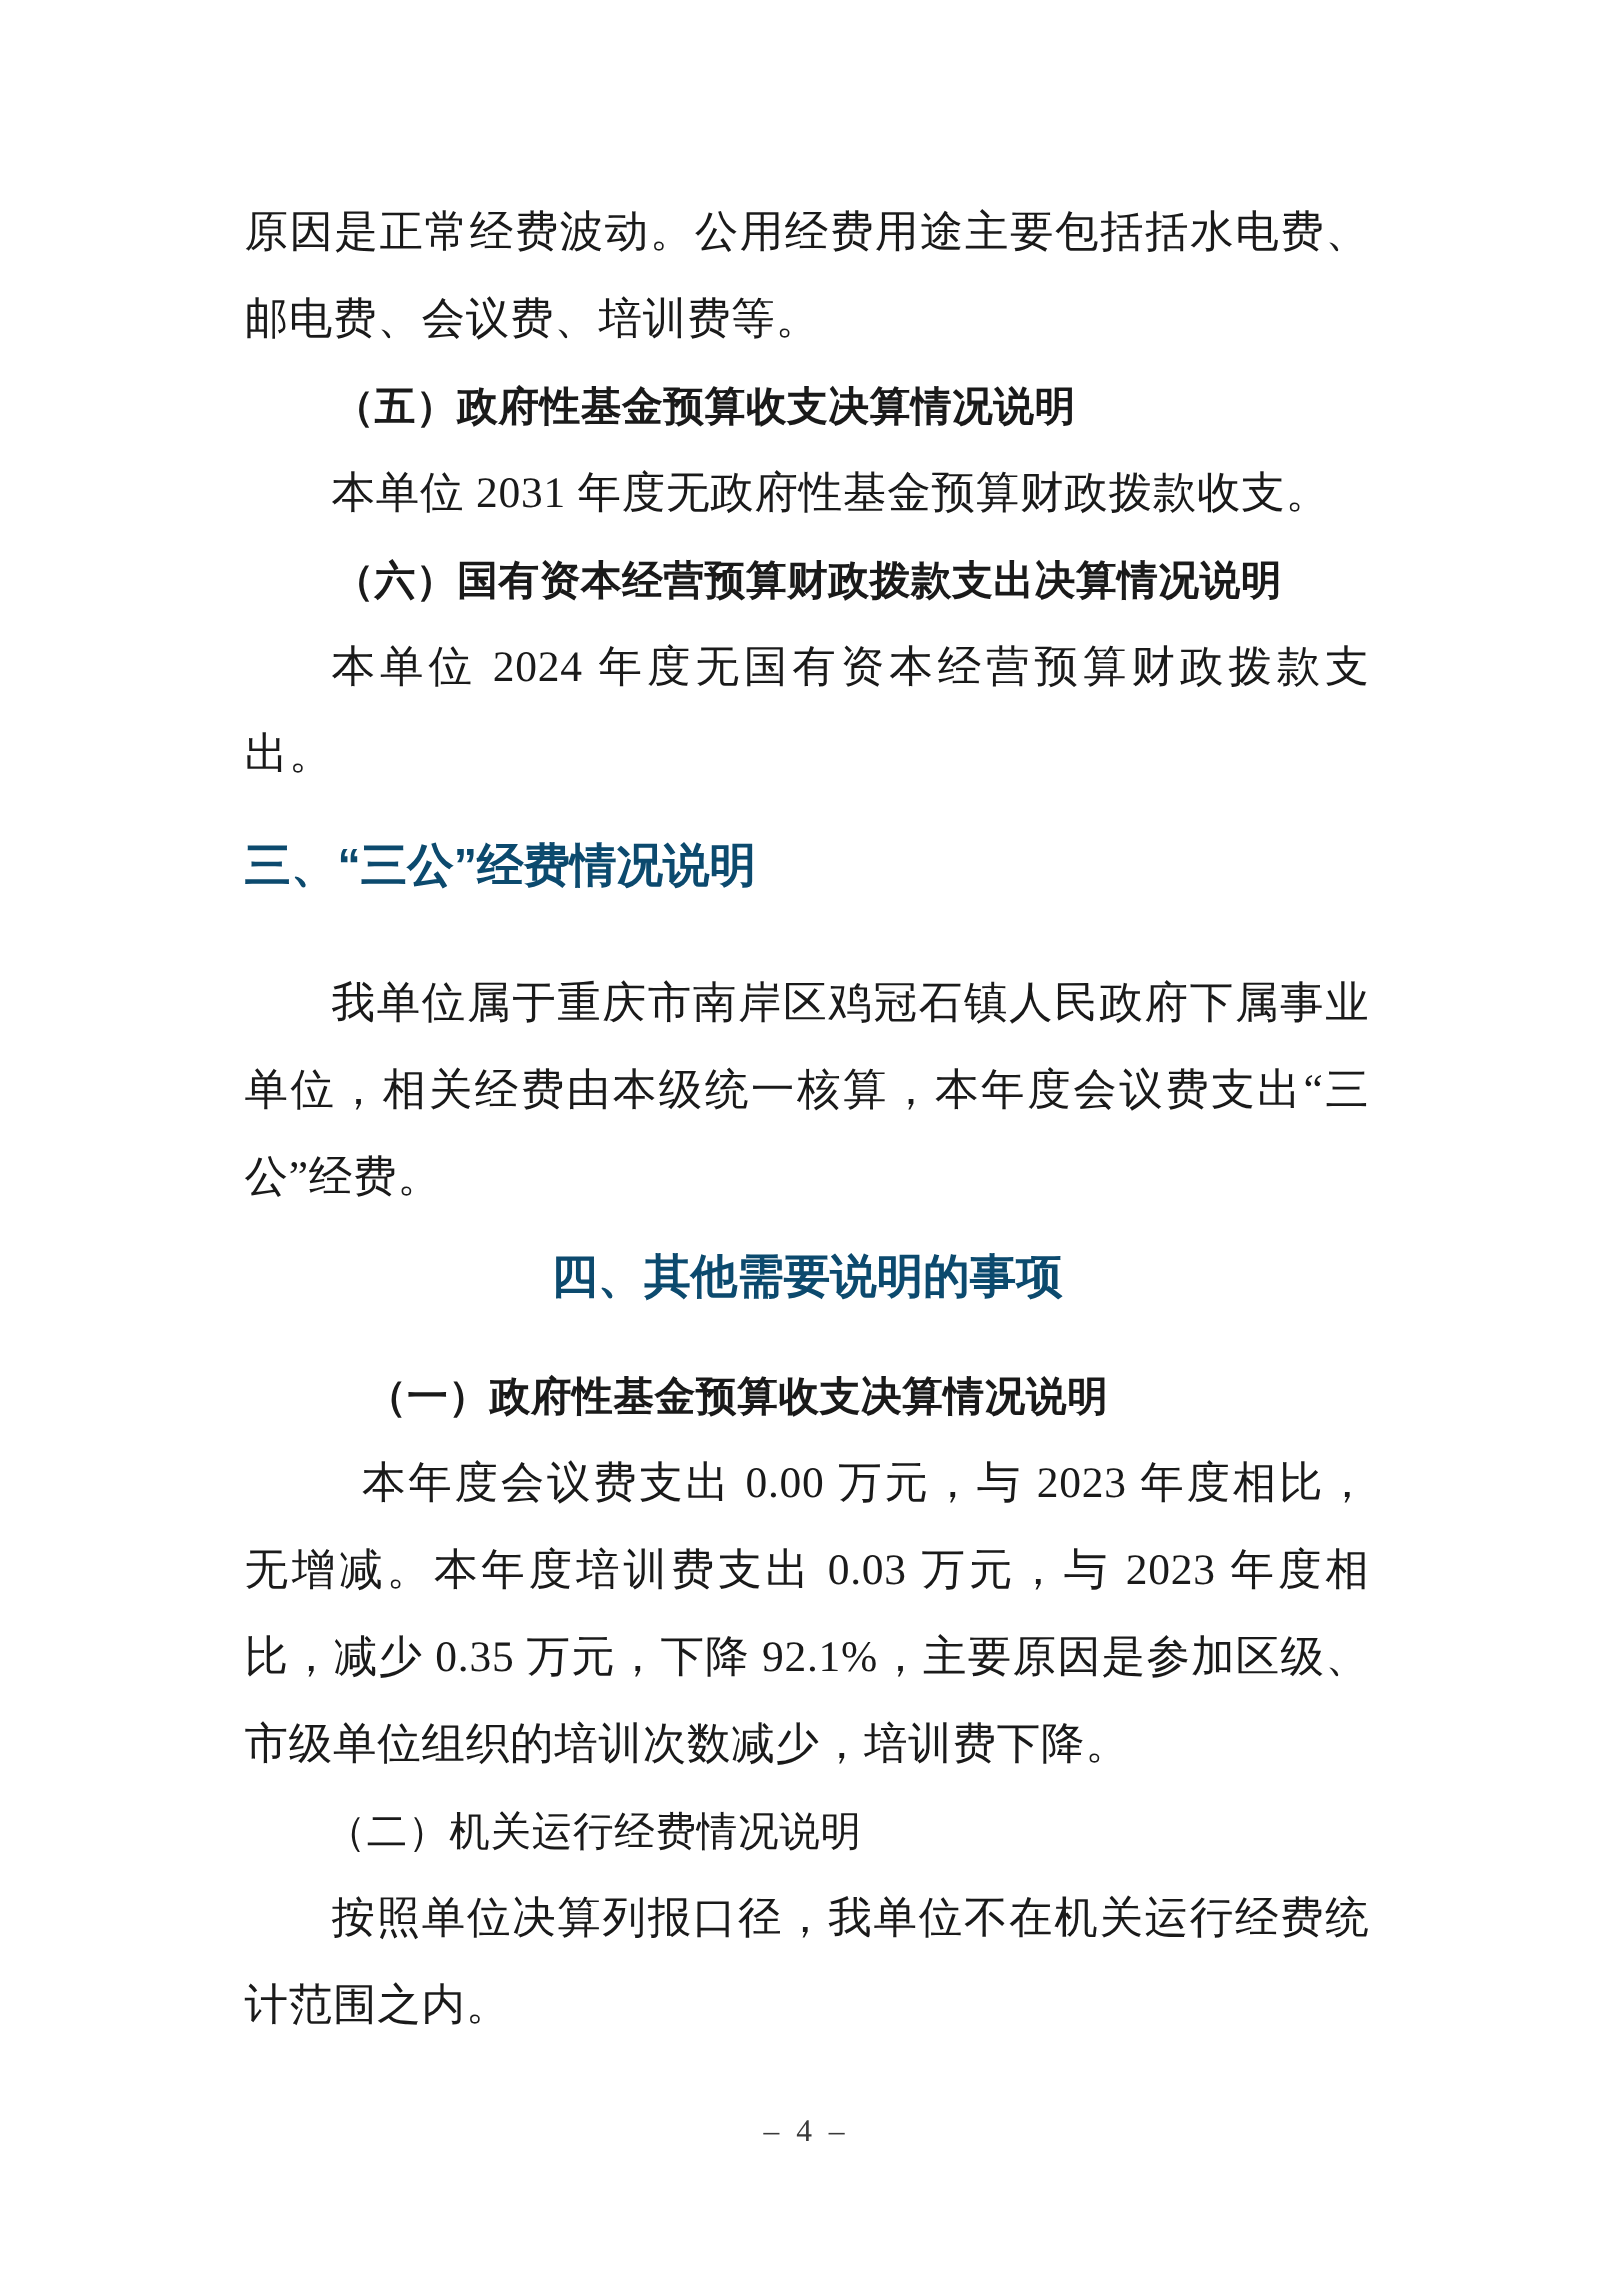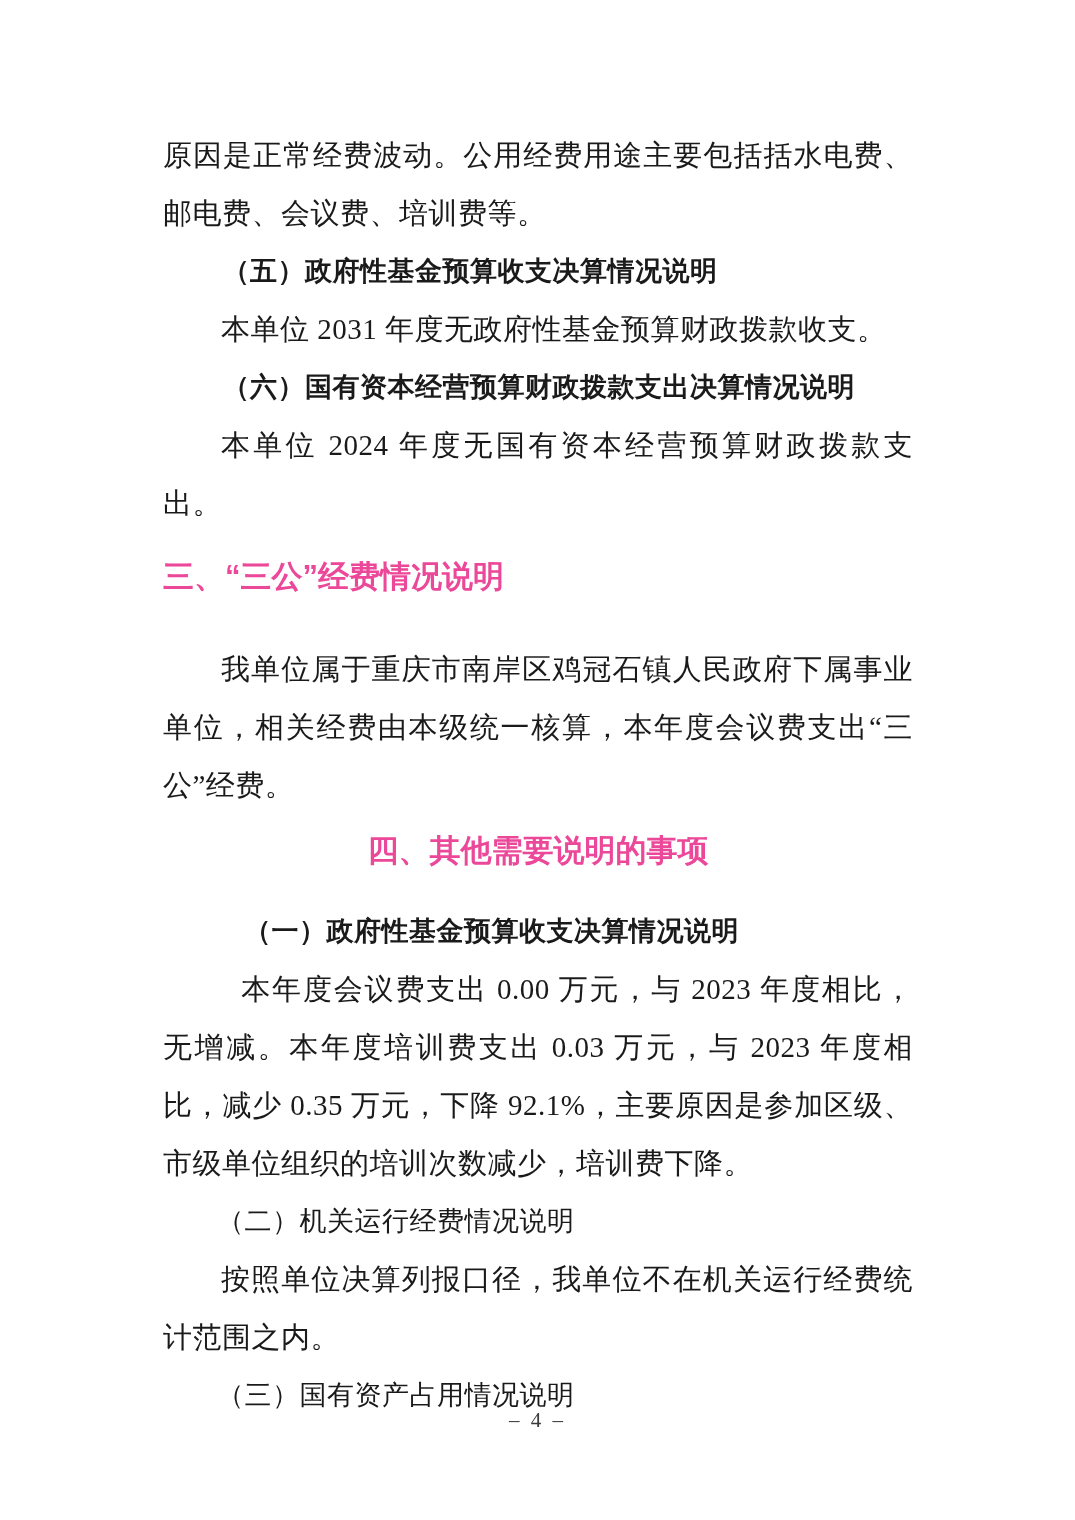--- a/index.html
+++ b/index.html
@@ -50,21 +50,21 @@
   .sub-heading-bold-indent {
     font-weight: bold;
     text-indent: 3em;
   }
   .section-heading {
     font-family: "Liberation Sans", "DejaVu Sans", sans-serif;
     font-weight: bold;
     font-size: 31px;
     line-height: 58px;
     margin: 0;
-    color: #ec4899;
+    color: #0c4a6e;
   }
   .section-heading-a {
     margin-top: 16px;
     margin-bottom: 34px;
   }
   .section-heading-b {
     margin-top: 8px;
     margin-bottom: 22px;
     text-align: center;
   }
@@ -103,18 +103,17 @@
     <p class="section-heading section-heading-b">四、其他需要说明的事项</p>
 
     <p class="sub-heading sub-heading-bold-indent">（一）政府性基金预算收支决算情况说明</p>
 
     <p class="para para-wide">本年度会议费支出 0.00 万元，与 2023 年度相比，无增减。本年度培训费支出 0.03 万元，与 2023 年度相比，减少 0.35 万元，下降 92.1%，主要原因是参加区级、市级单位组织的培训次数减少，培训费下降。</p>
 
     <p class="sub-heading">（二）机关运行经费情况说明</p>
 
     <p class="para">按照单位决算列报口径，我单位不在机关运行经费统计范围之内。</p>
 
-    <p class="sub-heading">（三）国有资产占用情况说明</p>
 
   </div>
 
   <div class="page-footer">– 4 –</div>
 </div>
 
 </body></html>

